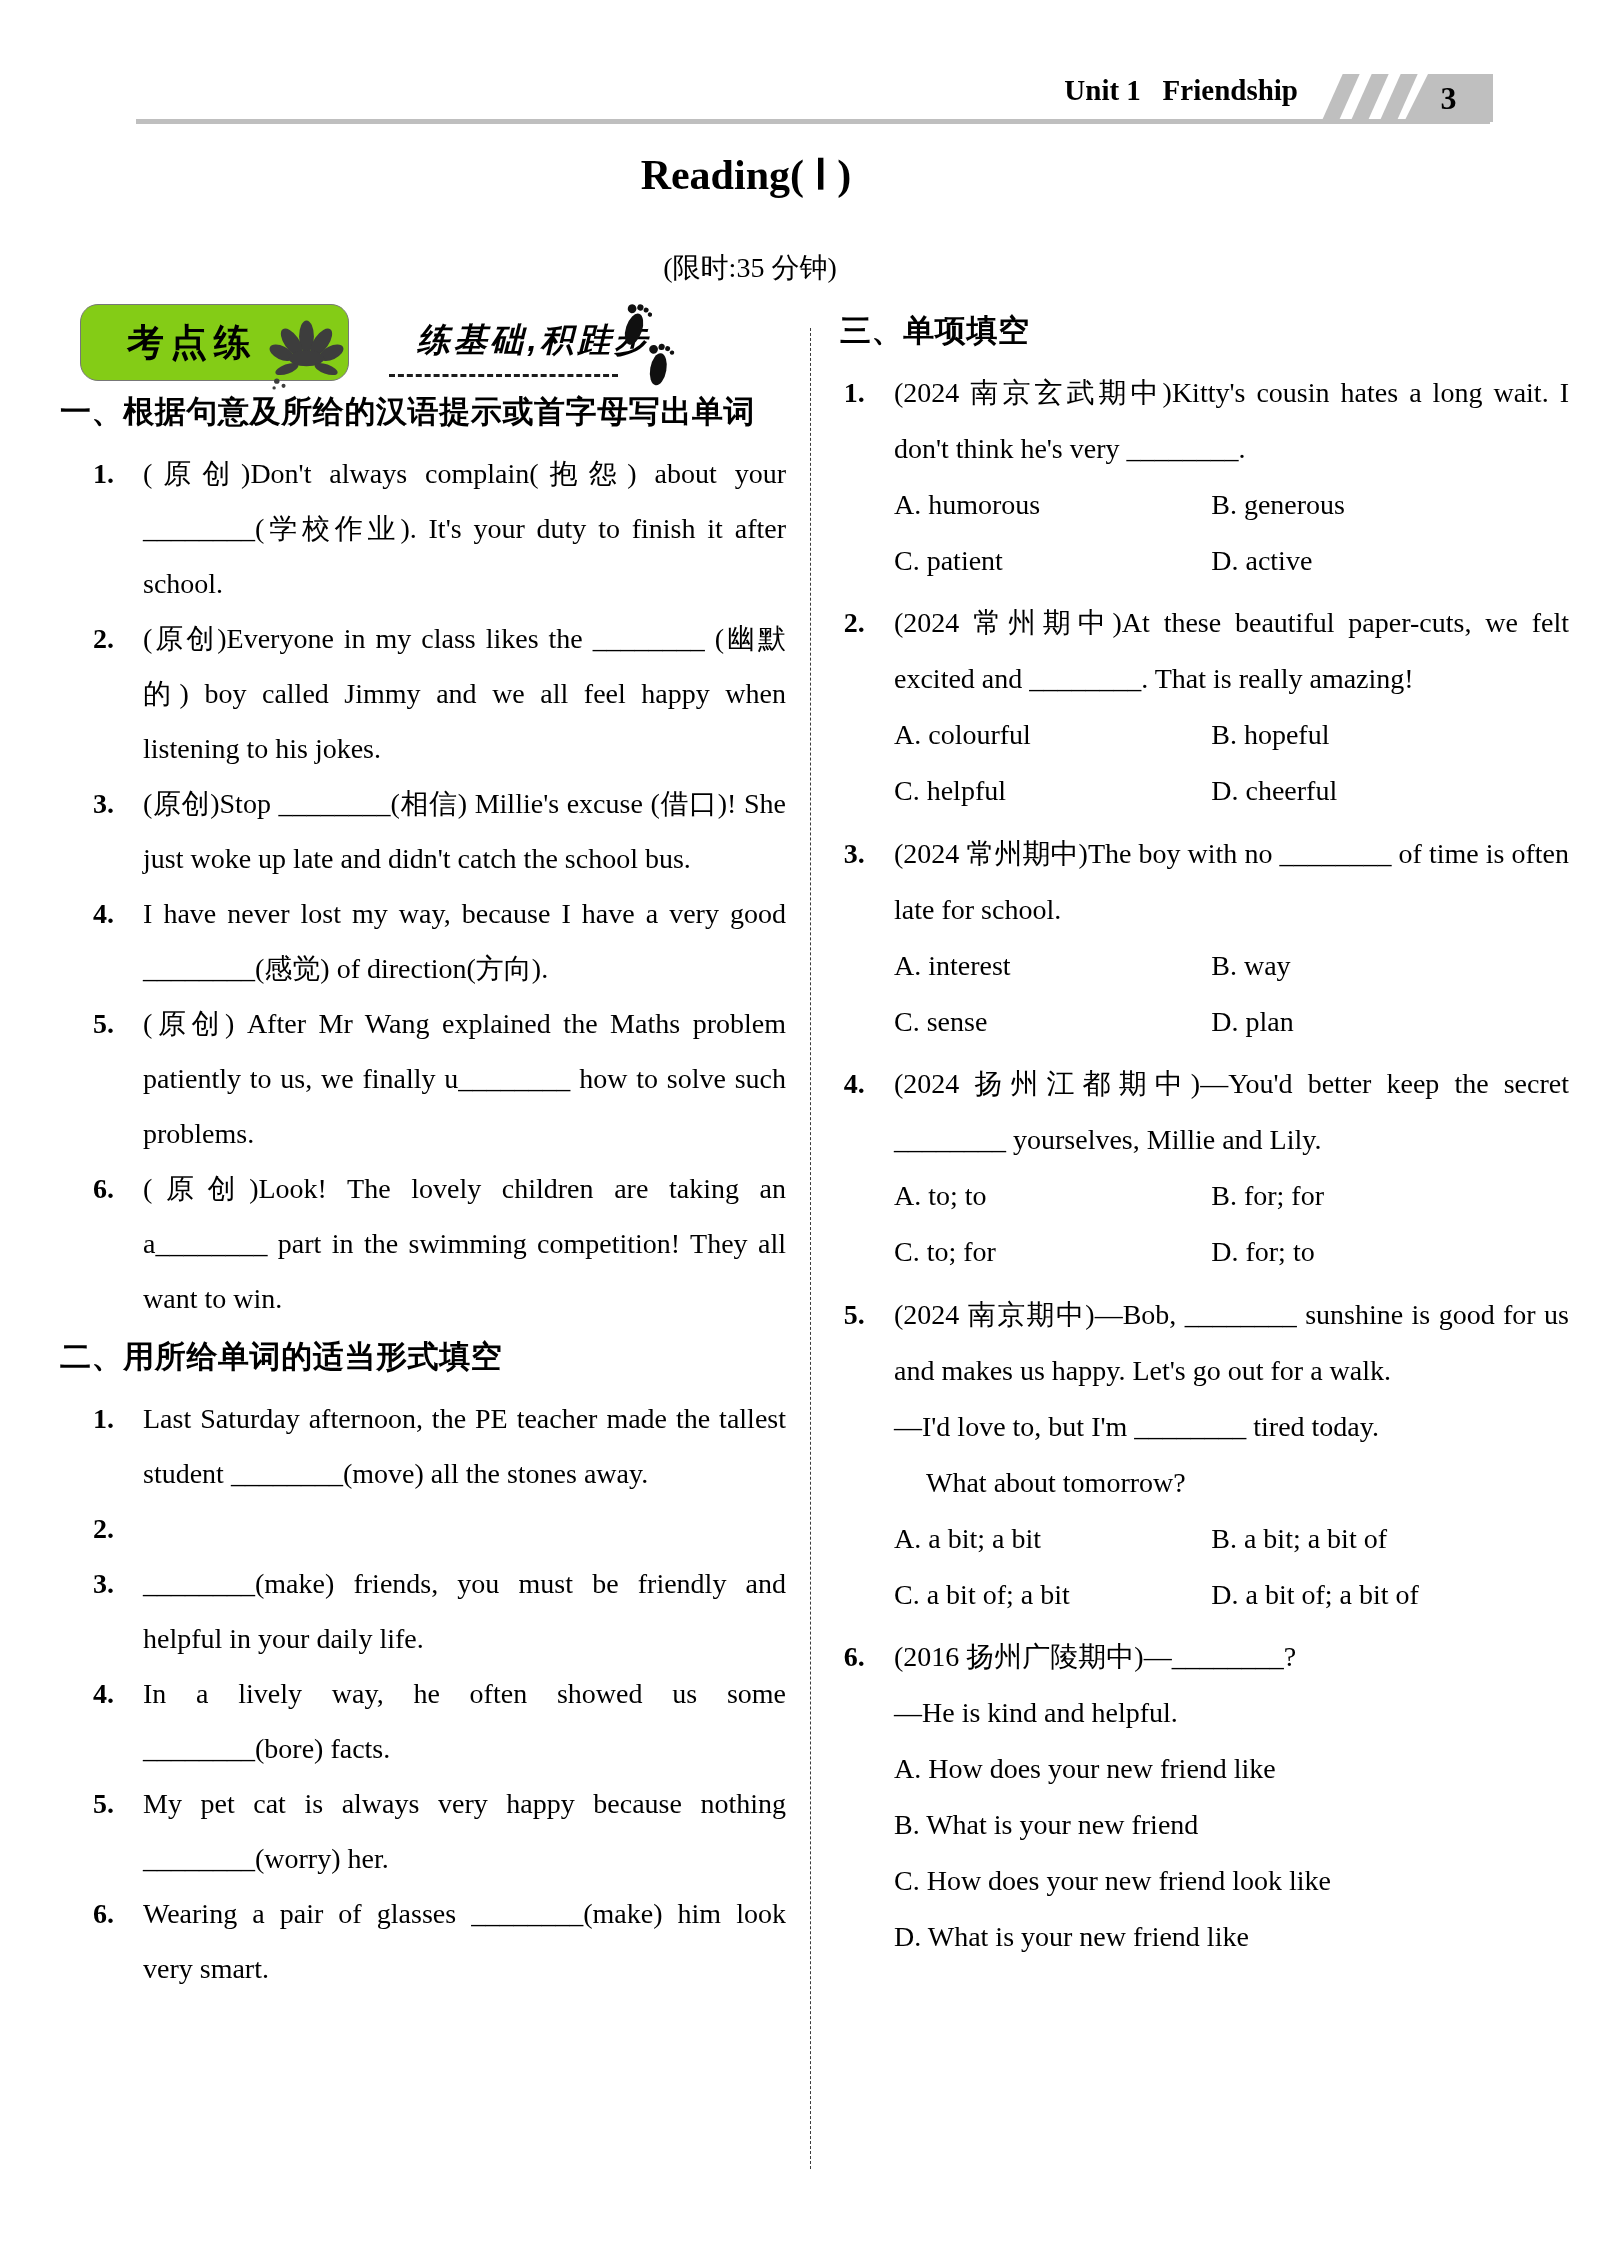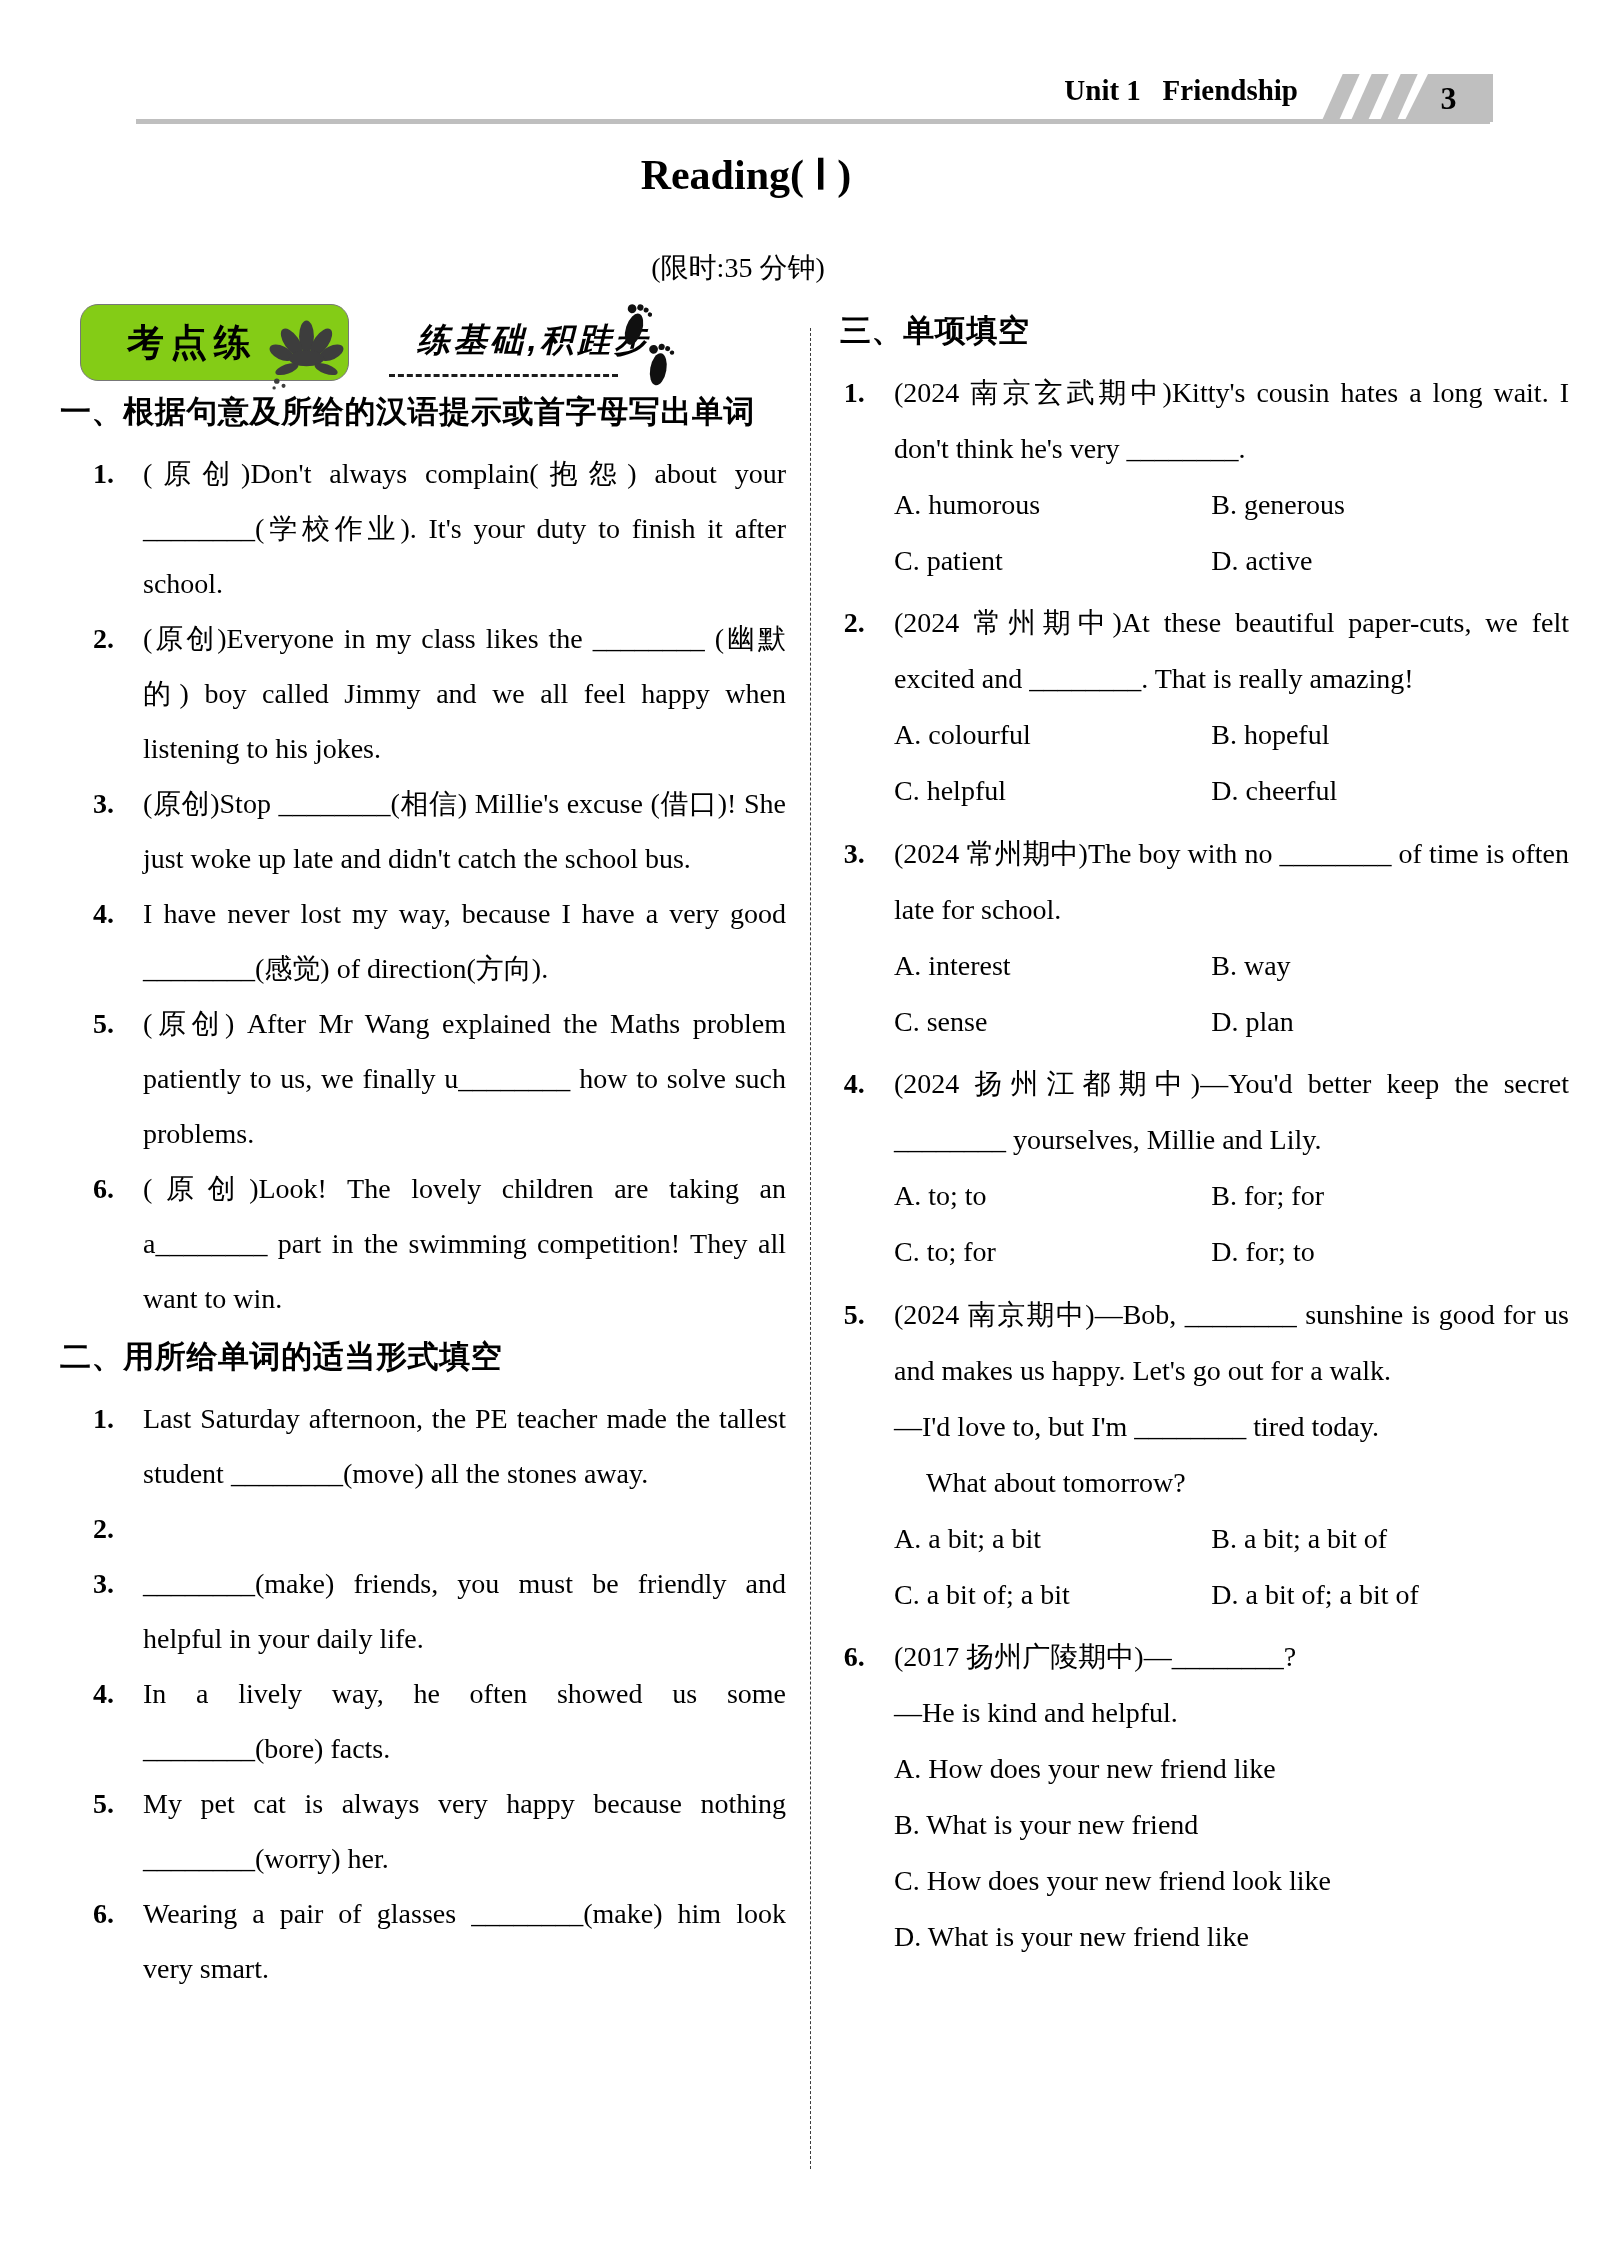--- a/index.html
+++ b/index.html
@@ -13,21 +13,21 @@
   .sl{position:absolute;top:74px;width:17px;height:48px;background:#bfbfbf;transform:skewX(-24deg);}
   .sl1{left:1332px}.sl2{left:1361px}.sl3{left:1390px}
   .page-box{position:absolute;left:1404px;top:74px;width:89px;height:48px;background:#bfbfbf;
     clip-path:polygon(24px 0,100% 0,100% 100%,0 100%);
     display:flex;align-items:center;justify-content:center;}
   .page-box span{font-size:32px;font-weight:700;}
 
   
   .doc-title{position:absolute;left:8px;top:150px;width:1476px;text-align:center;
     font-size:42px;font-weight:700;white-space:pre;}
-  .time-limit{position:absolute;left:0;top:249px;width:1476px;text-align:center;font-size:28px;}
+  .time-limit{position:absolute;left:12px;top:249px;width:1476px;text-align:center;font-size:28px;}
 
   
   .badge{position:absolute;left:80px;top:304px;width:267px;height:75px;
     border:1.9px solid #777;border-radius:18px;background:#84cc16;
     display:flex;align-items:center;justify-content:center;}
   .badge-label{font-family:"Liberation Sans",sans-serif;font-weight:700;font-size:37px;
     letter-spacing:6.4px;padding-right:45px;}
   .lotus{position:absolute;left:266px;top:313px;width:81px;height:89px;}
   .slogan{position:absolute;left:417px;top:318px;font-family:"Liberation Sans",sans-serif;
     font-style:italic;font-weight:700;font-size:33px;letter-spacing:3.8px;}
@@ -246,21 +246,21 @@
         <div class="opt-row">
           <span class="opt o1">C. a bit of; a bit</span>
           <span class="opt">D. a bit of; a bit of</span>
         </div>
       </div>
     </div>
 
     <div class="item q">
       <span class="num">6.</span>
       <div class="body">
-        <div class="stem">(2017 扬州广陵期中)—________?</div>
+        <div class="stem">(2016 扬州广陵期中)—________?</div>
         <div class="stem">—He is kind and helpful.</div>
         <span class="opt-full">A. How does your new friend like</span>
         <span class="opt-full">B. What is your new friend</span>
         <span class="opt-full">C. How does your new friend look like</span>
         <span class="opt-full">D. What is your new friend like</span>
       </div>
     </div>
   </div>
 
 </div>

